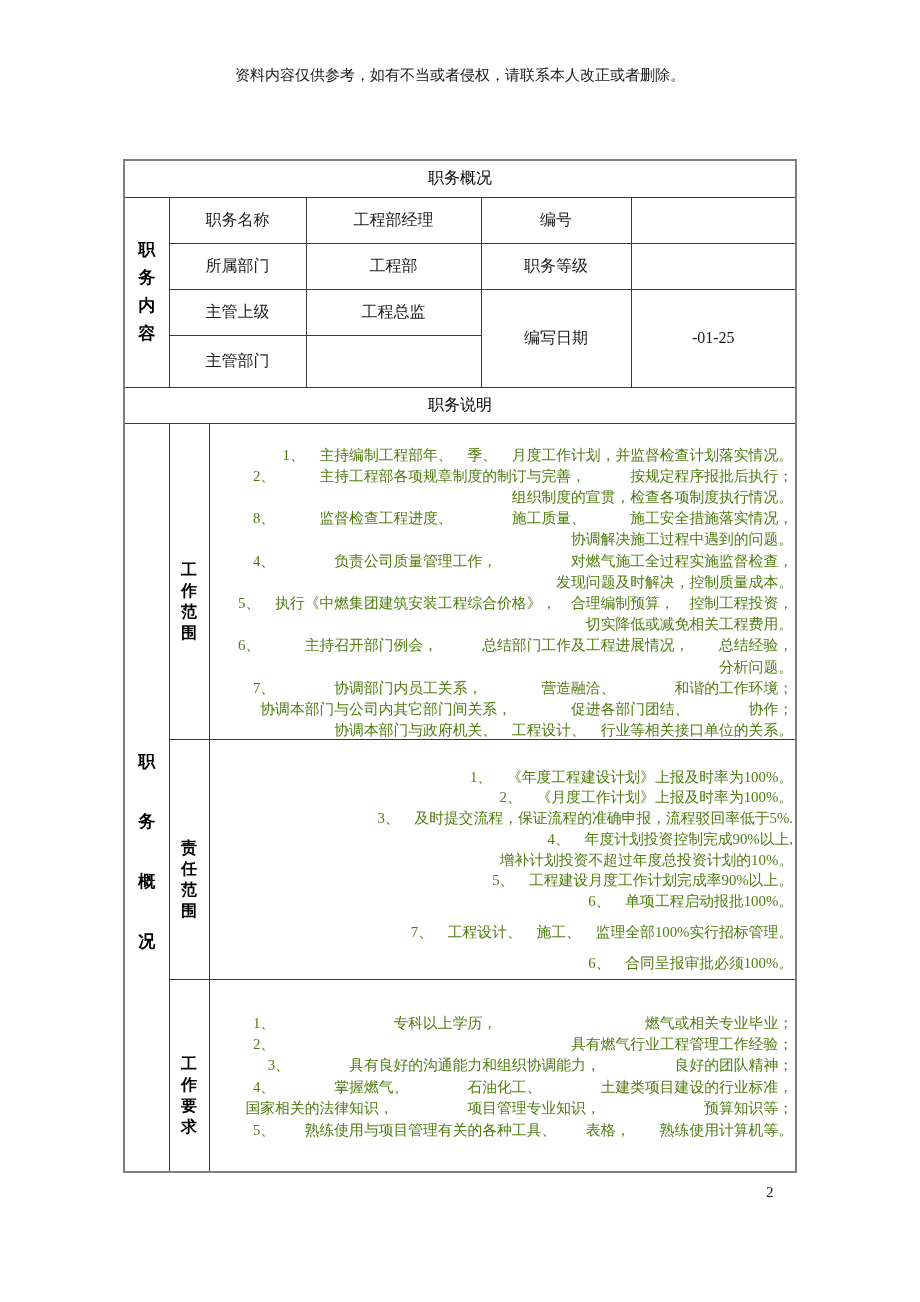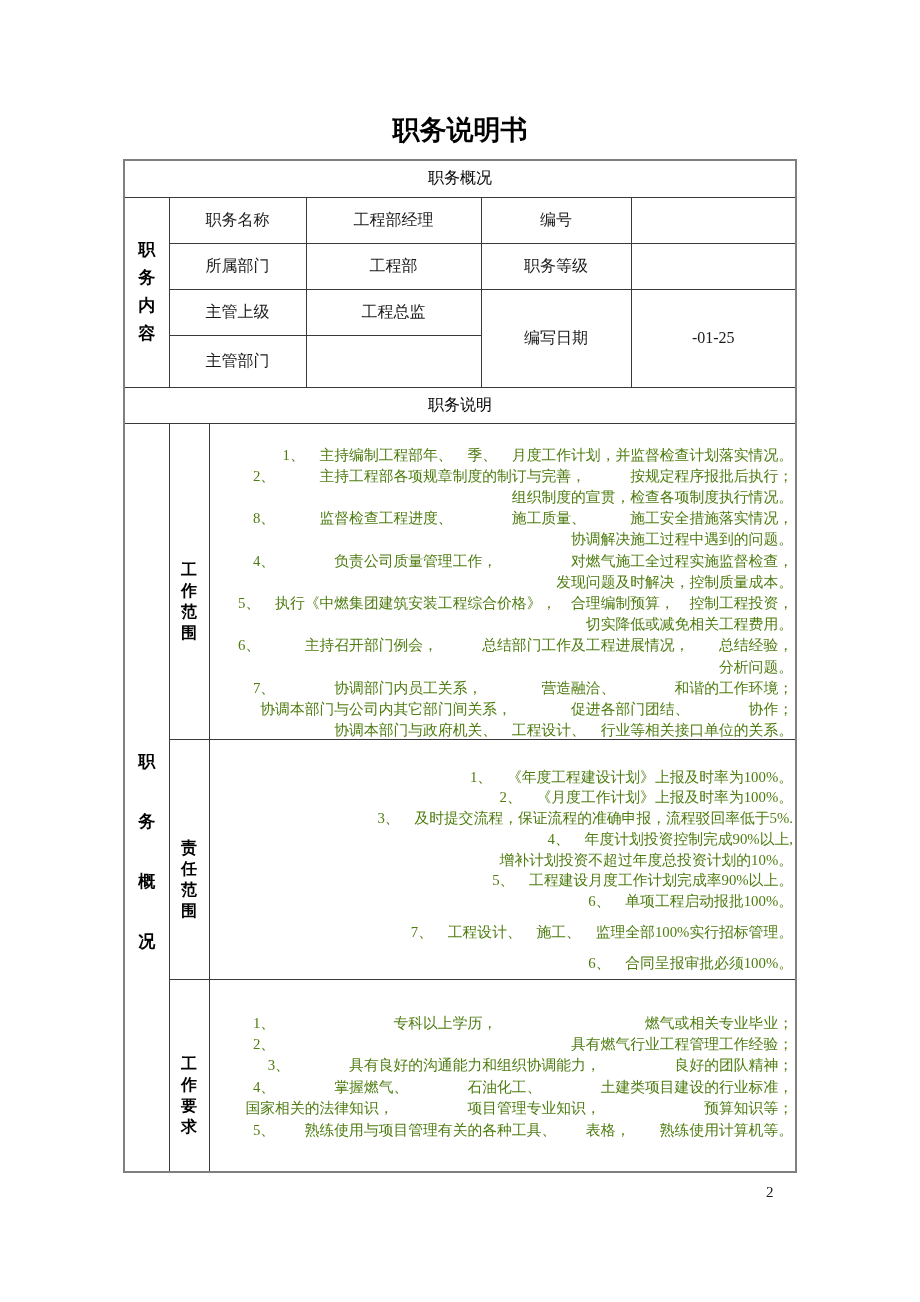--- a/index.html
+++ b/index.html
@@ -61,22 +61,22 @@
   .ci-1 { padding-top:10px; height:212px; line-height:20.8px; }
   .ci-2 { padding-top:16px; height:158px; line-height:21.4px; }
   .line { white-space:pre-wrap; }
   .line:empty { height:10px; }
 </style>
 </head>
 <body>
 
 <div class="page">
 
+  <div class="disclaimer">资料内容仅供参考，如有不当或者侵权，请联系本人改正或者删除。</div>
 
-  <div class="doc-title">职务说明书</div>
 
 
   <table class="jd">
     <colgroup>
       <col style="width:45px">
         <col style="width:40px">
         <col style="width:97px">
       <col style="width:175px">
         <col style="width:150px">
         <col style="width:165px">

